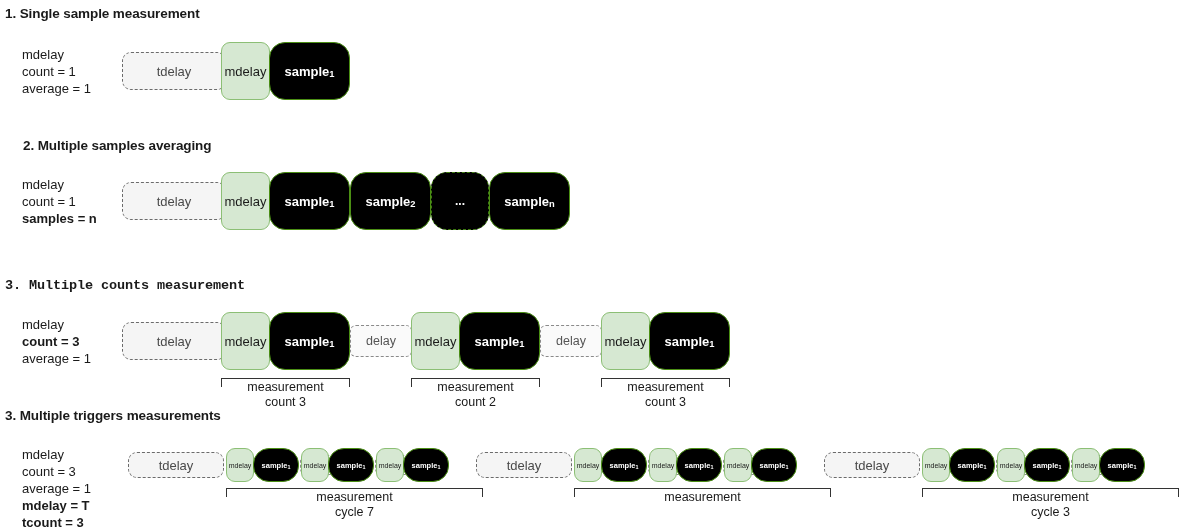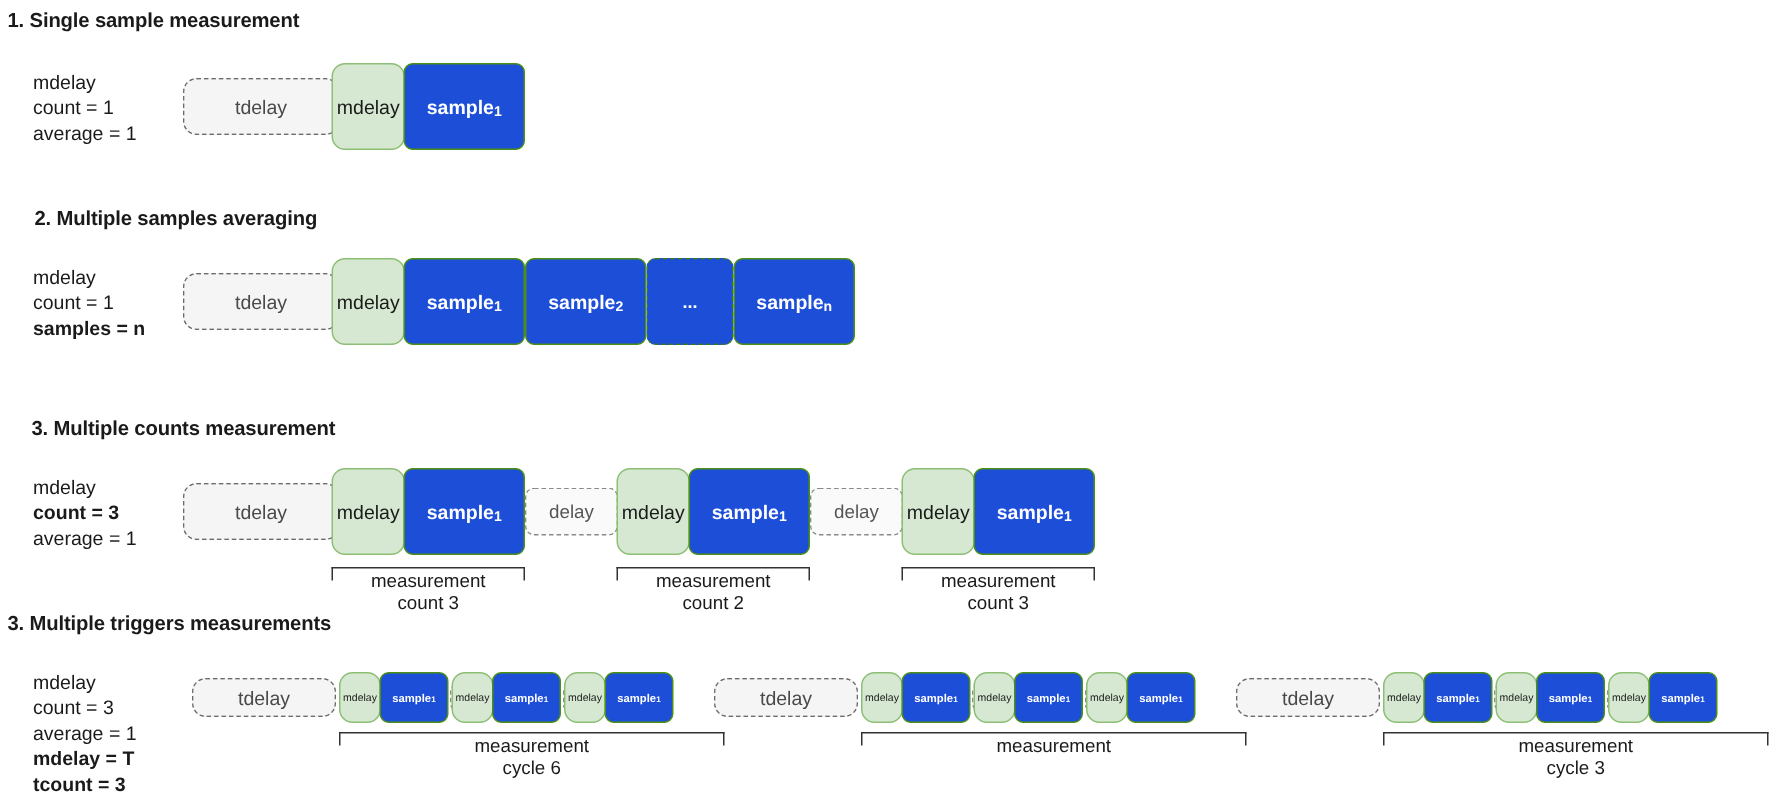--- a/index.html
+++ b/index.html
@@ -71,25 +71,25 @@
   }
   
   .box.mdelay {
     background: #d6e8d2;
     border: 1.4px solid #8cbf75;
     color: #1a1a1a;
     border-radius: 9px;
   }
   
   .box.sample {
-    background: #1d4ed8;
+    background: #000000;
     border: 1.4px solid #4b8f14;
     color: #ffffff;
     font-weight: bold;
-    border-radius: 6px;
+    border-radius: 16px;
   }
   
   .box.sample.dashed {
     border: 1.8px dashed #3f7d10;
   }
 
   
   .bracket {
     position: absolute;
     box-sizing: border-box;
@@ -186,21 +186,21 @@
 
 </div>
 
 <div class="abs section-heading" style="left:23px; top:138px;">2. Multiple samples averaging</div>
 <div class="abs params" style="left:22px; top:176px;">
   <div>mdelay</div>
   <div>count = 1</div>
   <div class="b">samples = n</div>
 </div>
 
-<div class="abs section-heading" style="left:21px; top:278px;">3. Multiple counts measurement</div>
+<div class="abs section-heading" style="left:5px; top:278px;font-family:Liberation Mono, monospace;">3. Multiple counts measurement</div>
 <div class="abs params" style="left:22px; top:316px;">
   <div>mdelay</div>
   <div class="b">count = 3</div>
   <div>average = 1</div>
 </div>
 
 <div class="bracket" style="left:221px; top:378px; width:129px;"></div>
 <div class="bracket-label" style="left:221px; top:380px; width:129px;">
   <div>measurement</div>
   <div>count 3</div>
@@ -316,21 +316,21 @@
     </div>
     <div class="box sample" style="left: 1099px; top: 448px; width: 46px; height: 34px; font-size: 7.5px;">
       <span class="lbl">sample</span>
       <sub>1</sub>
     </div>
   </div>
 
 <div class="bracket" style="left:226px; top:488px; width:257px;"></div>
 <div class="bracket-label" style="left:226px; top:490px; width:257px;">
   <div>measurement</div>
-  <div>cycle 6</div>
+  <div>cycle 7</div>
 </div>
 
 <div class="bracket" style="left:574px; top:488px; width:257px;"></div>
 <div class="bracket-label" style="left:574px; top:490px; width:257px;">
   <div>measurement</div>
 </div>
 
 <div class="bracket" style="left:922px; top:488px; width:257px;"></div>
 <div class="bracket-label" style="left:922px; top:490px; width:257px;">
   <div>measurement</div>

